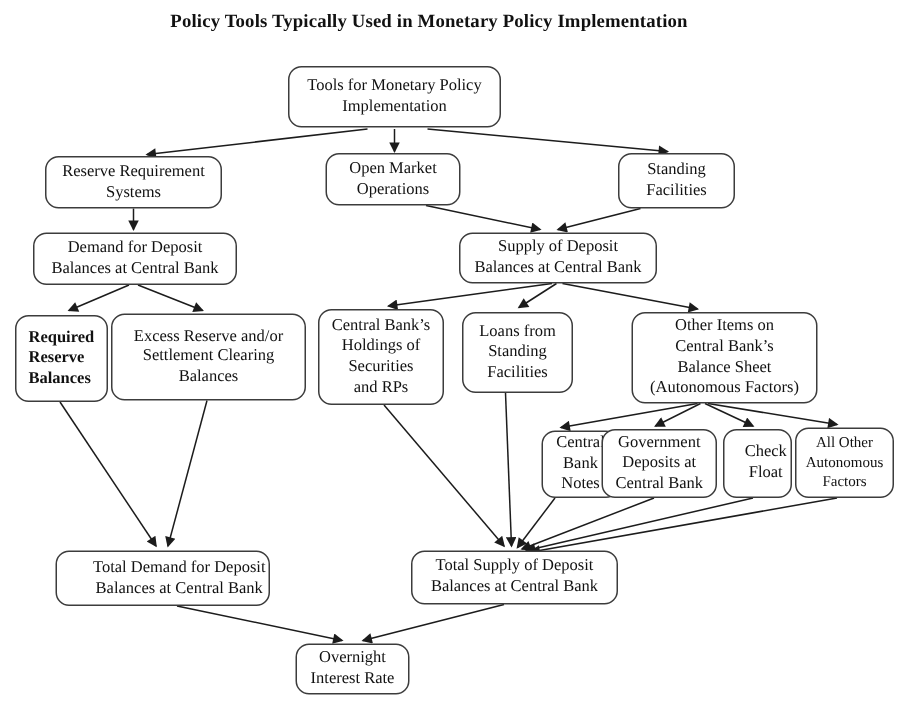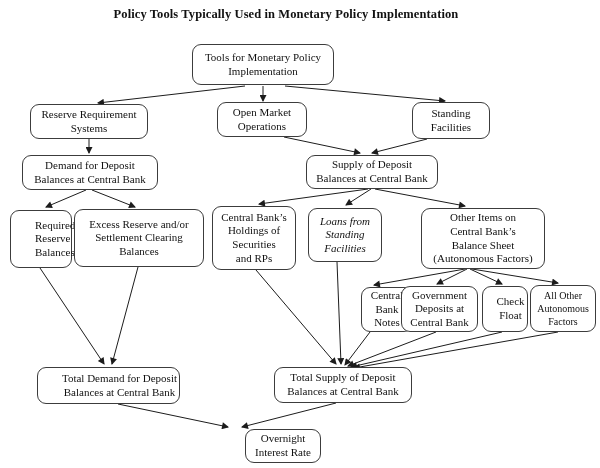--- a/index.html
+++ b/index.html
@@ -11,21 +11,21 @@
     position:absolute;top:7px;left:0;width:572px;text-align:center;
     font-weight:bold;font-size:12.5px;letter-spacing:.1px;
   }
   .node{
     position:absolute;box-sizing:border-box;background:#fff;
     border:1px solid #3c3c3c;border-radius:9px;
     display:flex;align-items:center;justify-content:center;
     text-align:center;font-size:11px;line-height:1.24;
     white-space:pre-line;padding:1px 2px;
   }
-  .node.left{justify-content:flex-start;text-align:left;padding-left:24px;}
+  .node.left{justify-content:flex-start;text-align:left;padding-left:8px;font-weight:bold;}
   .node.small{font-size:10px;line-height:1.3;}
   svg.edges{position:absolute;left:0;top:0;width:600px;height:468px;pointer-events:none;}
   svg.edges line{stroke:#1c1c1c;stroke-width:1;}
 </style>
 </head>
 <body>
 
 <div class="canvas">
 
   <div class="title">Policy Tools Typically Used in Monetary Policy Implementation</div>
@@ -105,21 +105,21 @@
 Balances</span>
   </div>
 
   <div class="node" style="left:212px;top:206px;width:84px;height:64px;">
     <span>Central Bank’s
 Holdings of
 Securities
 and RPs</span>
   </div>
 
-  <div class="node" style="left:308px;top:208px;width:74px;height:54px;font-style:italic;">
+  <div class="node" style="left:308px;top:208px;width:74px;height:54px;">
     <span>Loans from
 Standing
 Facilities</span>
   </div>
 
   <div class="node" style="left:421px;top:208px;width:124px;height:61px;">
     <span>Other Items on
 Central Bank’s
 Balance Sheet
 (Autonomous Factors)</span>
@@ -151,18 +151,18 @@
   <div class="node" style="left:37px;top:367px;width:143px;height:37px;justify-content:flex-end;">
     <span>Total Demand for Deposit
 Balances at Central Bank</span>
   </div>
 
   <div class="node" style="left:274px;top:367px;width:138px;height:36px;">
     <span>Total Supply of Deposit
 Balances at Central Bank</span>
   </div>
 
-  <div class="node" style="left:197px;top:429px;width:76px;height:34px;margin-left:48px;">
+  <div class="node" style="left:197px;top:429px;width:76px;height:34px;">
     <span>Overnight
 Interest Rate</span>
   </div>
 
 </div>
 
 </body></html>

